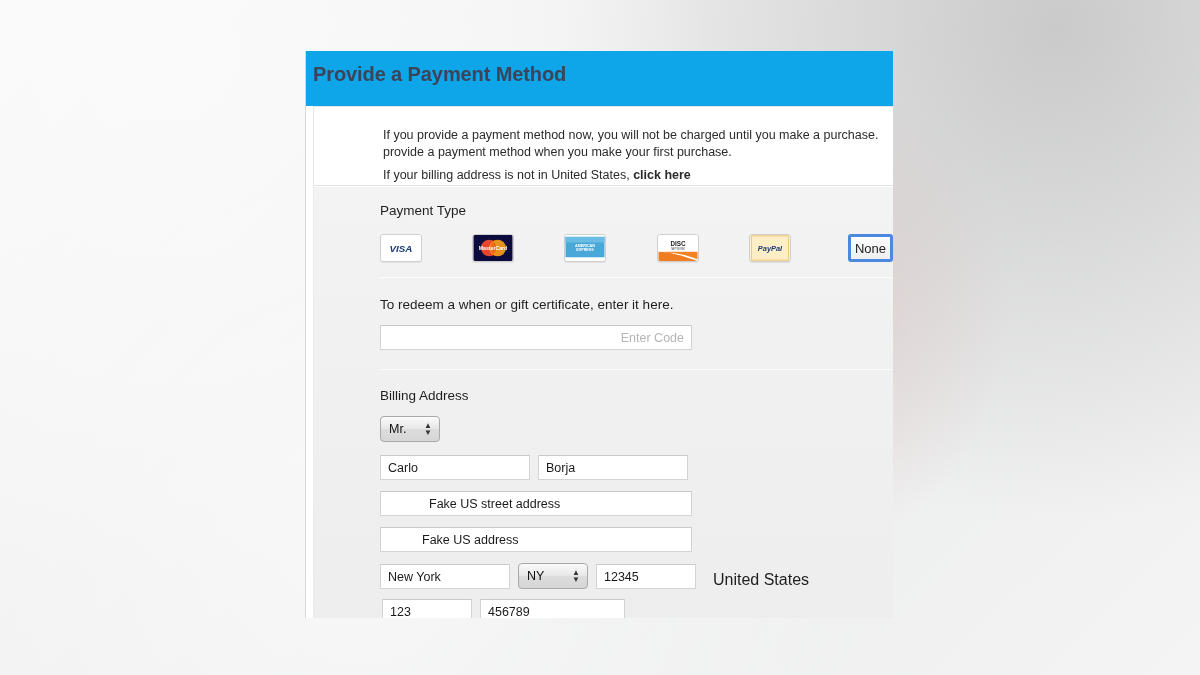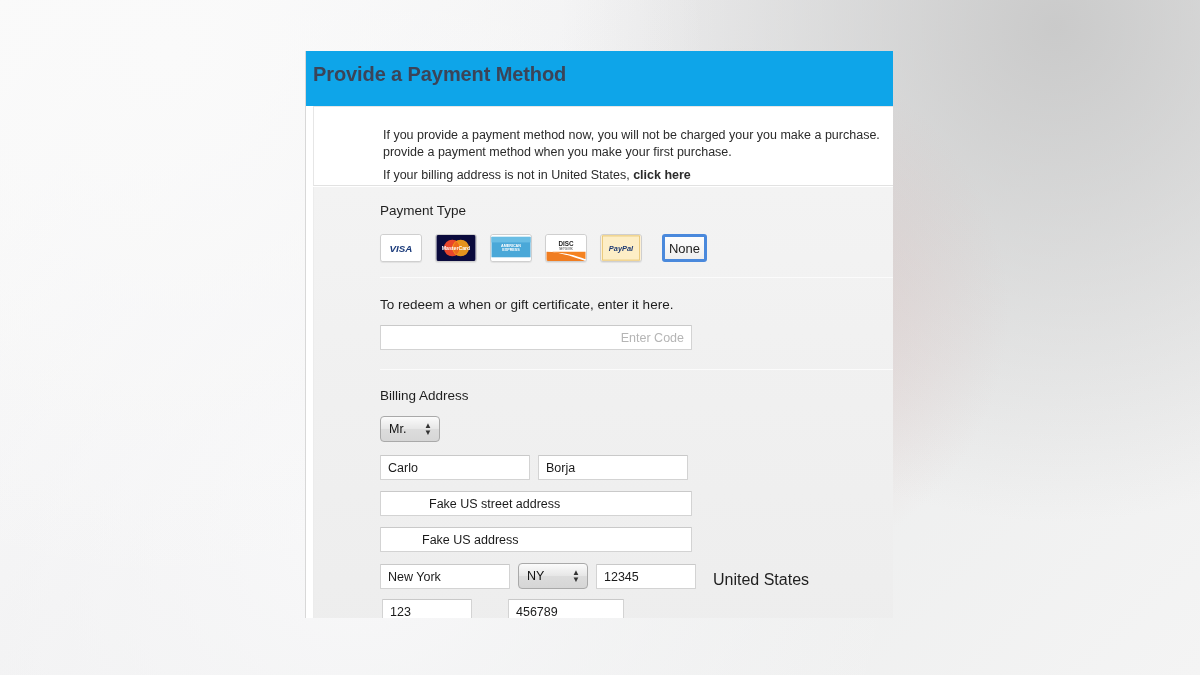--- a/index.html
+++ b/index.html
@@ -98,20 +98,21 @@
   }
 
   
   #payment-type-section { padding-top: 16px; }
   .card-row {
     display: flex;
     align-items: center;
     gap: 13px;
     margin-top: 14px;
     height: 30px;
+    justify-content: space-between;
   }
   .cardbtn {
     width: 42px; height: 28px;
     border-radius: 3px;
     border: 1px solid #cfcfcf;
     background: #fff;
     overflow: hidden;
     position: relative;
     cursor: pointer;
     display: block;
@@ -188,35 +189,35 @@
     color: #1f1f1f;
     margin-left: 9px;
   }
   #first-name  { width: 150px; }
   #last-name   { width: 150px; }
   #address1    { width: 312px; padding-left: 48px; }
   #address2    { width: 312px; padding-left: 41px; }
   #city        { width: 130px; }
   #zip         { width: 100px; }
   #phone-area  { width: 90px; }
-  #phone-num   { width: 116px; margin-left: 28px; }
+  #phone-num   { width: 145px; }
 </style>
 </head>
 <body>
 
 <div id="card">
 
   <div class="card-header">
     <div class="page-title">Provide a Payment Method</div>
   </div>
 
   <div class="notice">
     <div class="notice-inner">
       <p>
-        <span>If you provide a payment method now, you will not be charged your you make a purchase.</span><br>
+        <span>If you provide a payment method now, you will not be charged until you make a purchase.</span><br>
         <span>provide a payment method when you make your first purchase.</span>
       </p>
       <p class="second">
         <span>If your billing address is not in United States, </span><b>click here</b>
       </p>
     </div>
   </div>
 
   <div class="body-area">
 

